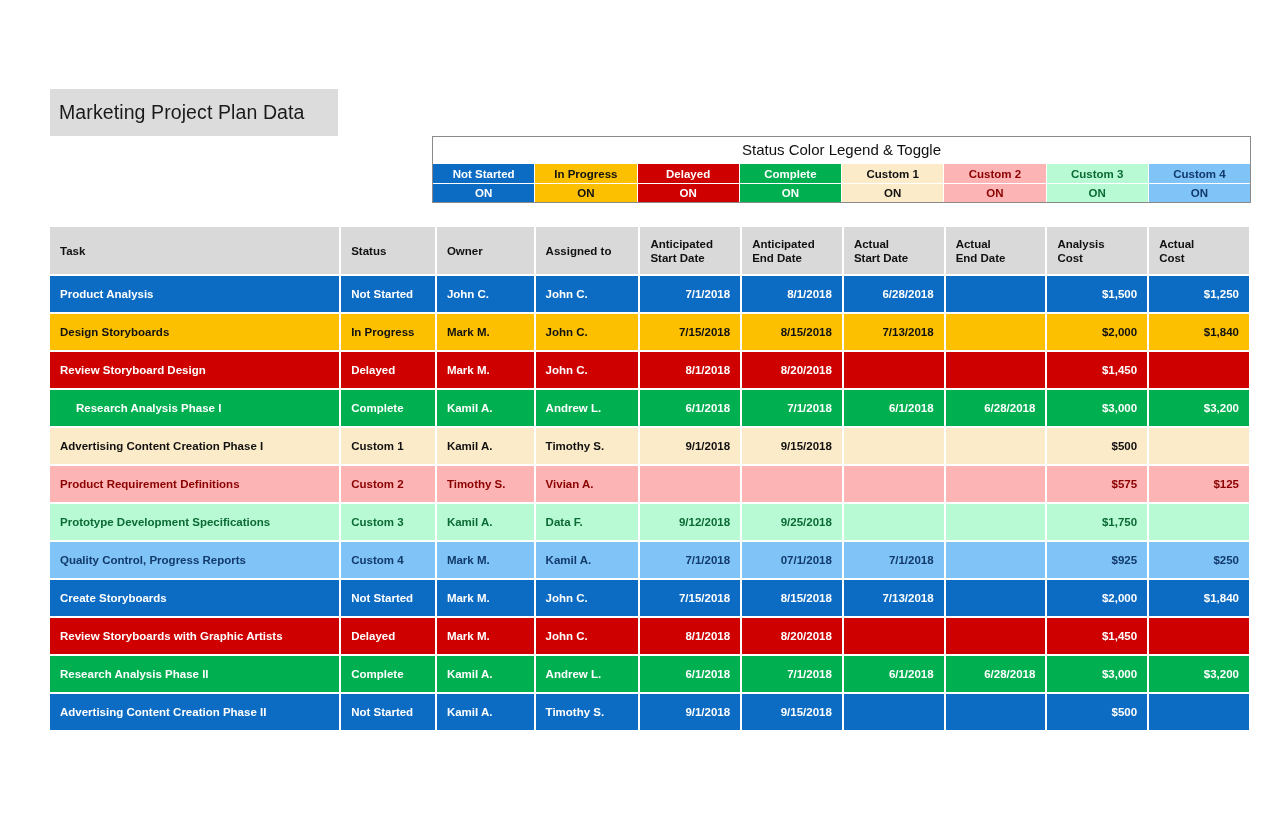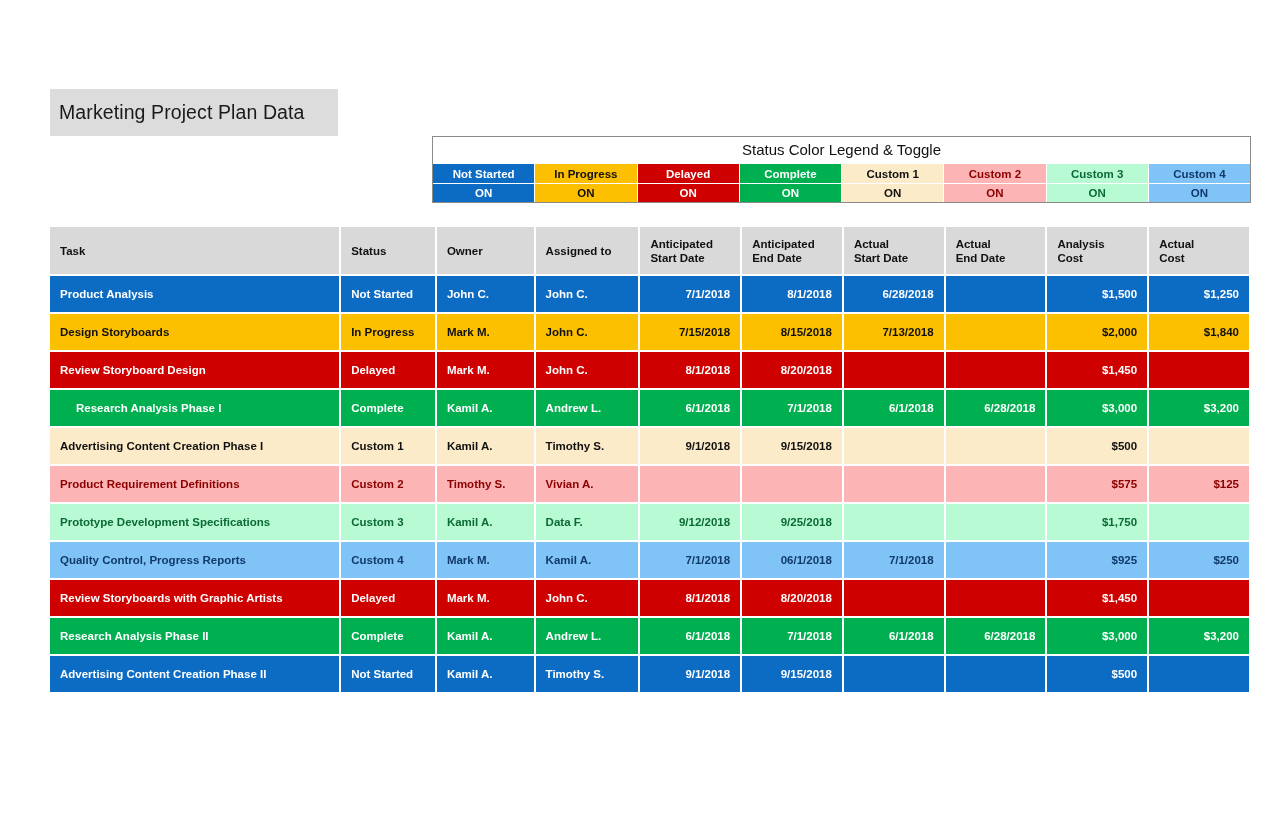--- a/index.html
+++ b/index.html
@@ -263,25 +263,37 @@
           <td class="c-date" style="background: rgb(184, 250, 211); color: rgb(11, 107, 53);"></td>
           <td class="c-cost" style="background: rgb(184, 250, 211); color: rgb(11, 107, 53);">$1,750</td>
           <td class="c-cost" style="background: rgb(184, 250, 211); color: rgb(11, 107, 53);"></td>
         </tr>
         <tr>
           <td class="c-task" style="background: rgb(127, 195, 247); color: rgb(18, 58, 107);">Quality Control, Progress Reports</td>
           <td class="c-status" style="background: rgb(127, 195, 247); color: rgb(18, 58, 107);">Custom 4</td>
           <td class="c-owner" style="background: rgb(127, 195, 247); color: rgb(18, 58, 107);">Mark M.</td>
           <td class="c-assigned" style="background: rgb(127, 195, 247); color: rgb(18, 58, 107);">Kamil A.</td>
           <td class="c-date" style="background: rgb(127, 195, 247); color: rgb(18, 58, 107);">7/1/2018</td>
-          <td class="c-date" style="background: rgb(127, 195, 247); color: rgb(18, 58, 107);">06/1/2018</td>
+          <td class="c-date" style="background: rgb(127, 195, 247); color: rgb(18, 58, 107);">07/1/2018</td>
           <td class="c-date" style="background: rgb(127, 195, 247); color: rgb(18, 58, 107);">7/1/2018</td>
           <td class="c-date" style="background: rgb(127, 195, 247); color: rgb(18, 58, 107);"></td>
           <td class="c-cost" style="background: rgb(127, 195, 247); color: rgb(18, 58, 107);">$925</td>
           <td class="c-cost" style="background: rgb(127, 195, 247); color: rgb(18, 58, 107);">$250</td>
+        </tr>
+        <tr>
+          <td class="c-task" style="background: rgb(12, 108, 196); color: rgb(255, 255, 255);">Create Storyboards</td>
+          <td class="c-status" style="background: rgb(12, 108, 196); color: rgb(255, 255, 255);">Not Started</td>
+          <td class="c-owner" style="background: rgb(12, 108, 196); color: rgb(255, 255, 255);">Mark M.</td>
+          <td class="c-assigned" style="background: rgb(12, 108, 196); color: rgb(255, 255, 255);">John C.</td>
+          <td class="c-date" style="background: rgb(12, 108, 196); color: rgb(255, 255, 255);">7/15/2018</td>
+          <td class="c-date" style="background: rgb(12, 108, 196); color: rgb(255, 255, 255);">8/15/2018</td>
+          <td class="c-date" style="background: rgb(12, 108, 196); color: rgb(255, 255, 255);">7/13/2018</td>
+          <td class="c-date" style="background: rgb(12, 108, 196); color: rgb(255, 255, 255);"></td>
+          <td class="c-cost" style="background: rgb(12, 108, 196); color: rgb(255, 255, 255);">$2,000</td>
+          <td class="c-cost" style="background: rgb(12, 108, 196); color: rgb(255, 255, 255);">$1,840</td>
         </tr>
         <tr>
           <td class="c-task" style="background: rgb(206, 0, 0); color: rgb(255, 255, 255);">Review Storyboards with Graphic Artists</td>
           <td class="c-status" style="background: rgb(206, 0, 0); color: rgb(255, 255, 255);">Delayed</td>
           <td class="c-owner" style="background: rgb(206, 0, 0); color: rgb(255, 255, 255);">Mark M.</td>
           <td class="c-assigned" style="background: rgb(206, 0, 0); color: rgb(255, 255, 255);">John C.</td>
           <td class="c-date" style="background: rgb(206, 0, 0); color: rgb(255, 255, 255);">8/1/2018</td>
           <td class="c-date" style="background: rgb(206, 0, 0); color: rgb(255, 255, 255);">8/20/2018</td>
           <td class="c-date" style="background: rgb(206, 0, 0); color: rgb(255, 255, 255);"></td>
           <td class="c-date" style="background: rgb(206, 0, 0); color: rgb(255, 255, 255);"></td>

